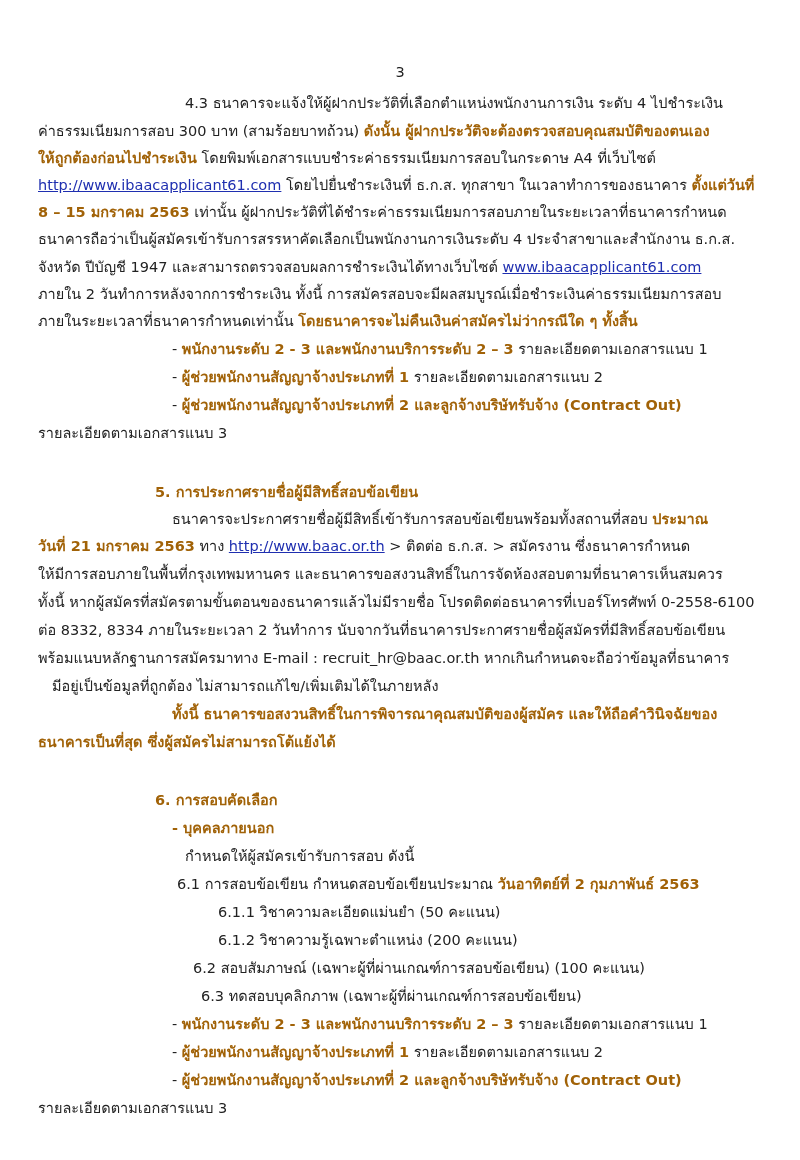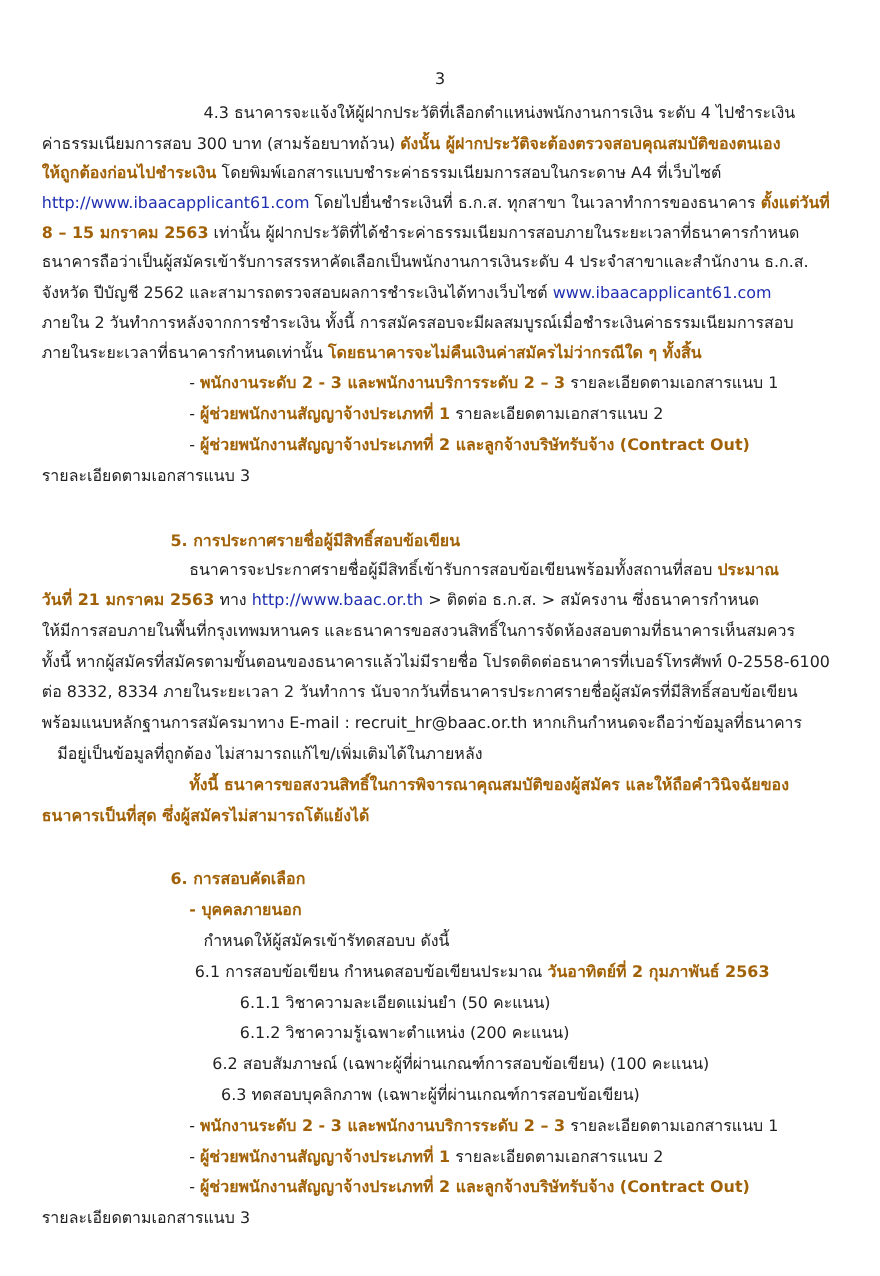--- a/index.html
+++ b/index.html
@@ -4,37 +4,37 @@
 <style>
   html, body { margin: 0; padding: 0; background: #ffffff; }
   body {
     width: 800px; height: 1160px; position: relative; overflow: hidden;
     font-family: "DejaVu Sans", "Liberation Sans", sans-serif;
     color: #222222; font-size: 14.5px;
   }
   .line { position: absolute; white-space: nowrap; line-height: 20px; }
   .b { font-weight: bold; color: #a16207; }
   .u { }
-  a.link { color: #1f2fb0; }
+  a.link { color: #1f2fb0; text-decoration: underline; }
   .page-num { left: 0; width: 800px; text-align: center; top: 62px; }
 </style>
 </head>
 <body>
 
 <div>
 
   <div class="line page-num">3</div>
 
   <div class="line" style="left:185px;top:93px">4.3 ธนาคารจะแจ้งให้ผู้ฝากประวัติที่เลือกตำแหน่งพนักงานการเงิน ระดับ 4 ไปชำระเงิน</div>
   <div class="line" style="left:38px;top:121px"><span>ค่าธรรมเนียมการสอบ 300 บาท (สามร้อยบาทถ้วน) </span><span class="b">ดังนั้น ผู้ฝากประวัติจะต้องตรวจสอบคุณสมบัติของตนเอง</span></div>
   <div class="line" style="left:38px;top:148px"><span class="b">ให้ถูกต้องก่อนไปชำระเงิน</span><span> โดยพิมพ์เอกสารแบบชำระค่าธรรมเนียมการสอบในกระดาษ A4 ที่เว็บไซต์</span></div>
   <div class="line" style="left:38px;top:175px"><a class="link">http://www.ibaacapplicant61.com</a><span> โดยไปยื่นชำระเงินที่ ธ.ก.ส. ทุกสาขา ในเวลาทำการของธนาคาร </span><span class="b">ตั้งแต่วันที่</span></div>
   <div class="line" style="left:38px;top:202px"><span class="b">8 – 15 มกราคม 2563</span><span> เท่านั้น ผู้ฝากประวัติที่ได้ชำระค่าธรรมเนียมการสอบภายในระยะเวลาที่ธนาคารกำหนด</span></div>
   <div class="line" style="left:38px;top:229px">ธนาคารถือว่าเป็นผู้สมัครเข้ารับการสรรหาคัดเลือกเป็นพนักงานการเงินระดับ 4 ประจำสาขาและสำนักงาน ธ.ก.ส.</div>
-  <div class="line" style="left:38px;top:257px"><span>จังหวัด ปีบัญชี 2562 และสามารถตรวจสอบผลการชำระเงินได้ทางเว็บไซต์ </span><a class="link">www.ibaacapplicant61.com</a></div>
+  <div class="line" style="left:38px;top:257px"><span>จังหวัด ปีบัญชี 1947 และสามารถตรวจสอบผลการชำระเงินได้ทางเว็บไซต์ </span><a class="link">www.ibaacapplicant61.com</a></div>
   <div class="line" style="left:38px;top:284px">ภายใน 2 วันทำการหลังจากการชำระเงิน ทั้งนี้ การสมัครสอบจะมีผลสมบูรณ์เมื่อชำระเงินค่าธรรมเนียมการสอบ</div>
   <div class="line" style="left:38px;top:311px"><span>ภายในระยะเวลาที่ธนาคารกำหนดเท่านั้น </span><span class="b">โดยธนาคารจะไม่คืนเงินค่าสมัครไม่ว่ากรณีใด ๆ ทั้งสิ้น</span></div>
 
   <div class="line" style="left:172px;top:339px"><span>- </span><span class="b u">พนักงานระดับ 2 - 3 และพนักงานบริการระดับ 2 – 3</span><span> รายละเอียดตามเอกสารแนบ 1</span></div>
   <div class="line" style="left:172px;top:367px"><span>- </span><span class="b u">ผู้ช่วยพนักงานสัญญาจ้างประเภทที่ 1</span><span> รายละเอียดตามเอกสารแนบ 2</span></div>
   <div class="line" style="left:172px;top:395px"><span>- </span><span class="b u">ผู้ช่วยพนักงานสัญญาจ้างประเภทที่ 2 และลูกจ้างบริษัทรับจ้าง (Contract Out)</span><span></span></div>
   <div class="line" style="left:38px;top:423px">รายละเอียดตามเอกสารแนบ 3</div>
 
   <div class="line b" style="left:155px;top:482px">5. การประกาศรายชื่อผู้มีสิทธิ์สอบข้อเขียน</div>
   <div class="line" style="left:172px;top:509px"><span>ธนาคารจะประกาศรายชื่อผู้มีสิทธิ์เข้ารับการสอบข้อเขียนพร้อมทั้งสถานที่สอบ </span><span class="b">ประมาณ</span></div>
@@ -42,21 +42,21 @@
   <div class="line" style="left:38px;top:564px">ให้มีการสอบภายในพื้นที่กรุงเทพมหานคร  และธนาคารขอสงวนสิทธิ์ในการจัดห้องสอบตามที่ธนาคารเห็นสมควร</div>
   <div class="line" style="left:38px;top:592px">ทั้งนี้ หากผู้สมัครที่สมัครตามขั้นตอนของธนาคารแล้วไม่มีรายชื่อ โปรดติดต่อธนาคารที่เบอร์โทรศัพท์ 0-2558-6100</div>
   <div class="line" style="left:38px;top:620px">ต่อ 8332, 8334 ภายในระยะเวลา 2 วันทำการ นับจากวันที่ธนาคารประกาศรายชื่อผู้สมัครที่มีสิทธิ์สอบข้อเขียน</div>
   <div class="line" style="left:38px;top:648px">พร้อมแนบหลักฐานการสมัครมาทาง E-mail : recruit_hr@baac.or.th หากเกินกำหนดจะถือว่าข้อมูลที่ธนาคาร</div>
   <div class="line" style="left:52px;top:676px">มีอยู่เป็นข้อมูลที่ถูกต้อง ไม่สามารถแก้ไข/เพิ่มเติมได้ในภายหลัง</div>
   <div class="line b" style="left:172px;top:704px">ทั้งนี้  ธนาคารขอสงวนสิทธิ์ในการพิจารณาคุณสมบัติของผู้สมัคร และให้ถือคำวินิจฉัยของ</div>
   <div class="line b" style="left:38px;top:732px">ธนาคารเป็นที่สุด ซึ่งผู้สมัครไม่สามารถโต้แย้งได้</div>
 
   <div class="line b" style="left:155px;top:790px">6. การสอบคัดเลือก</div>
   <div class="line" style="left:172px;top:818px"><span class="b">- </span><span class="b u">บุคคลภายนอก</span></div>
-  <div class="line" style="left:185px;top:846px">กำหนดให้ผู้สมัครเข้ารัทดสอบบ ดังนี้</div>
+  <div class="line" style="left:185px;top:846px">กำหนดให้ผู้สมัครเข้ารับการสอบ ดังนี้</div>
   <div class="line" style="left:177px;top:874px"><span>6.1 การสอบข้อเขียน กำหนดสอบข้อเขียนประมาณ </span><span class="b">วันอาทิตย์ที่ 2 กุมภาพันธ์ 2563</span></div>
   <div class="line" style="left:218px;top:902px">6.1.1 วิชาความละเอียดแม่นยำ (50 คะแนน)</div>
   <div class="line" style="left:218px;top:930px">6.1.2 วิชาความรู้เฉพาะตำแหน่ง (200 คะแนน)</div>
   <div class="line" style="left:193px;top:958px">6.2 สอบสัมภาษณ์ (เฉพาะผู้ที่ผ่านเกณฑ์การสอบข้อเขียน) (100 คะแนน)</div>
   <div class="line" style="left:201px;top:986px">6.3 ทดสอบบุคลิกภาพ (เฉพาะผู้ที่ผ่านเกณฑ์การสอบข้อเขียน)</div>
 
   <div class="line" style="left:172px;top:1014px"><span>- </span><span class="b u">พนักงานระดับ 2 - 3 และพนักงานบริการระดับ 2 – 3</span><span> รายละเอียดตามเอกสารแนบ 1</span></div>
   <div class="line" style="left:172px;top:1042px"><span>- </span><span class="b u">ผู้ช่วยพนักงานสัญญาจ้างประเภทที่ 1</span><span> รายละเอียดตามเอกสารแนบ 2</span></div>
   <div class="line" style="left:172px;top:1070px"><span>- </span><span class="b u">ผู้ช่วยพนักงานสัญญาจ้างประเภทที่ 2 และลูกจ้างบริษัทรับจ้าง (Contract Out)</span><span></span></div>
   <div class="line" style="left:38px;top:1098px">รายละเอียดตามเอกสารแนบ 3</div>

